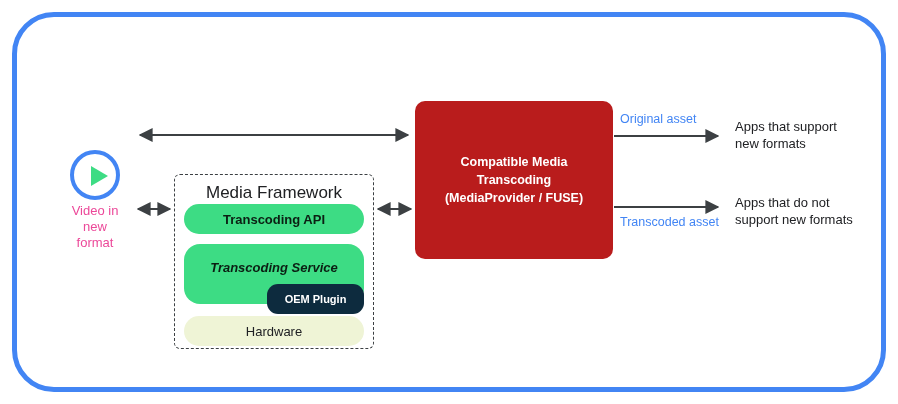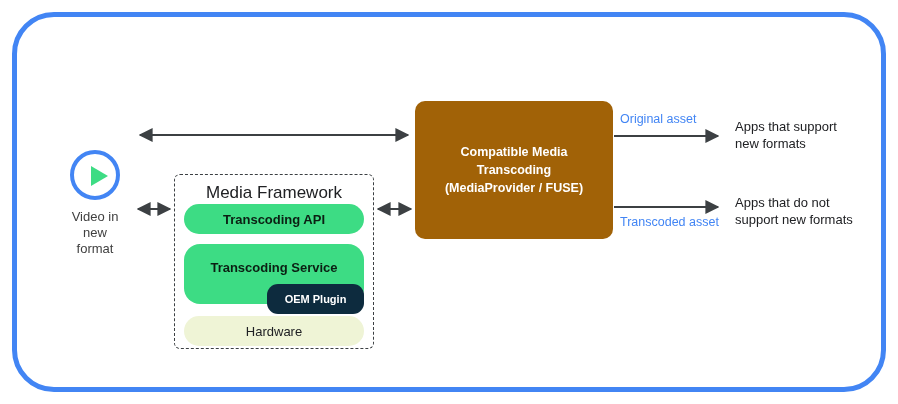--- a/index.html
+++ b/index.html
@@ -49,26 +49,26 @@
     top: 12px;
     width: 0;
     height: 0;
     border-left: 17px solid #3ddc84;
     border-top: 10px solid transparent;
     border-bottom: 10px solid transparent;
   }
   .video-label {
     position: absolute;
     left: 48px;
-    top: 209px;
+    top: 203px;
     width: 94px;
     text-align: center;
     font-size: 13px;
     line-height: 16px;
-    color: #404040;
+    color: #ec4899;
     white-space: pre-line;
   }
 
   
   .mf-box {
     position: absolute;
     left: 174px;
     top: 174px;
     width: 200px;
     height: 175px;
@@ -109,20 +109,21 @@
     left: 184px;
     top: 244px;
     width: 180px;
     height: 60px;
     background: #3ddc84;
     color: #0b1f13;
     font-size: 13px;
     font-weight: bold;
     align-items: flex-start;
     padding-top: 16px;
+    font-style: italic;
   }
   .pill-oem {
     left: 267px;
     top: 284px;
     width: 97px;
     height: 30px;
     background: #0d2b3e;
     color: #ffffff;
     font-size: 11px;
     font-weight: bold;
@@ -139,23 +140,23 @@
     font-weight: normal;
     margin-top: 6px;
   }
 
   
   .cmt-box {
     position: absolute;
     left: 415px;
     top: 101px;
     width: 198px;
-    height: 138px;
-    box-sizing: border-box;
-    background: #a16207;
+    height: 158px;
+    box-sizing: border-box;
+    background: #b91c1c;
     border-radius: 10px;
     display: flex;
     align-items: center;
     justify-content: center;
     color: #ffffff;
     font-size: 12.5px;
     font-weight: bold;
     line-height: 18px;
     text-align: center;
     white-space: pre-line;

